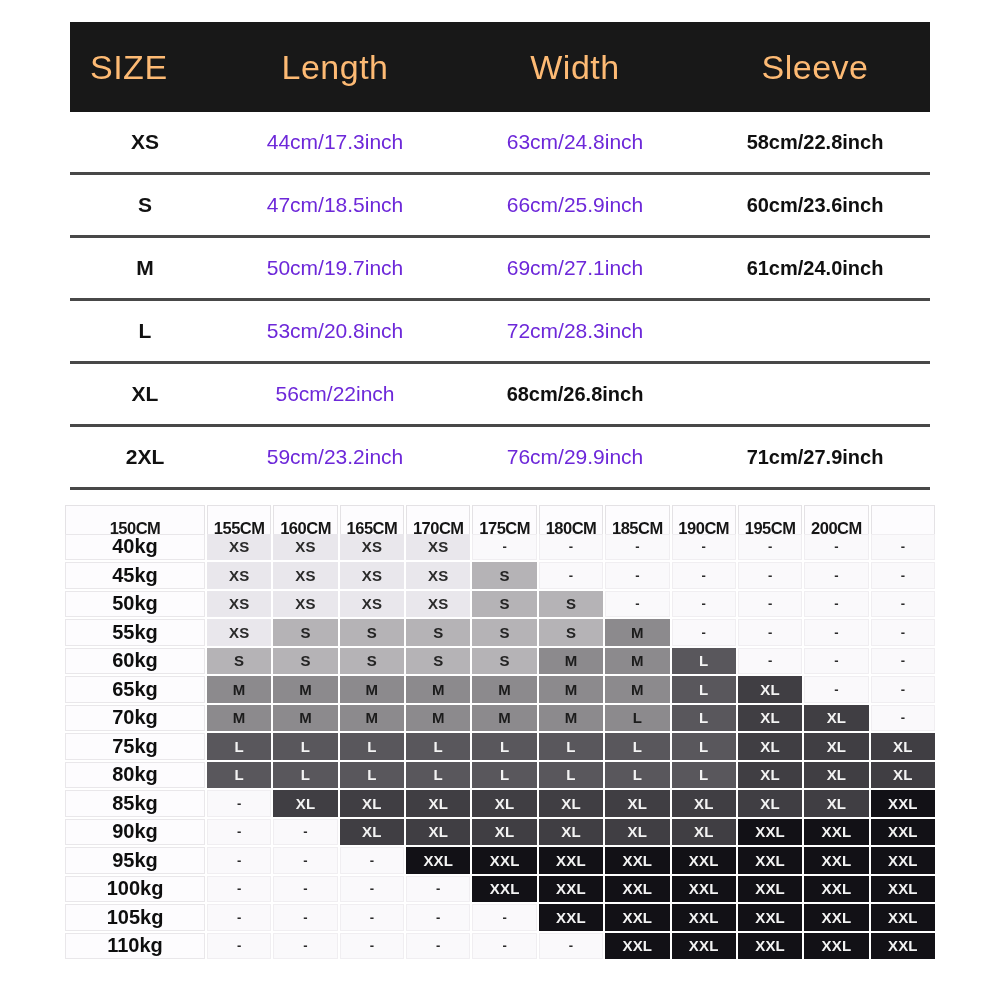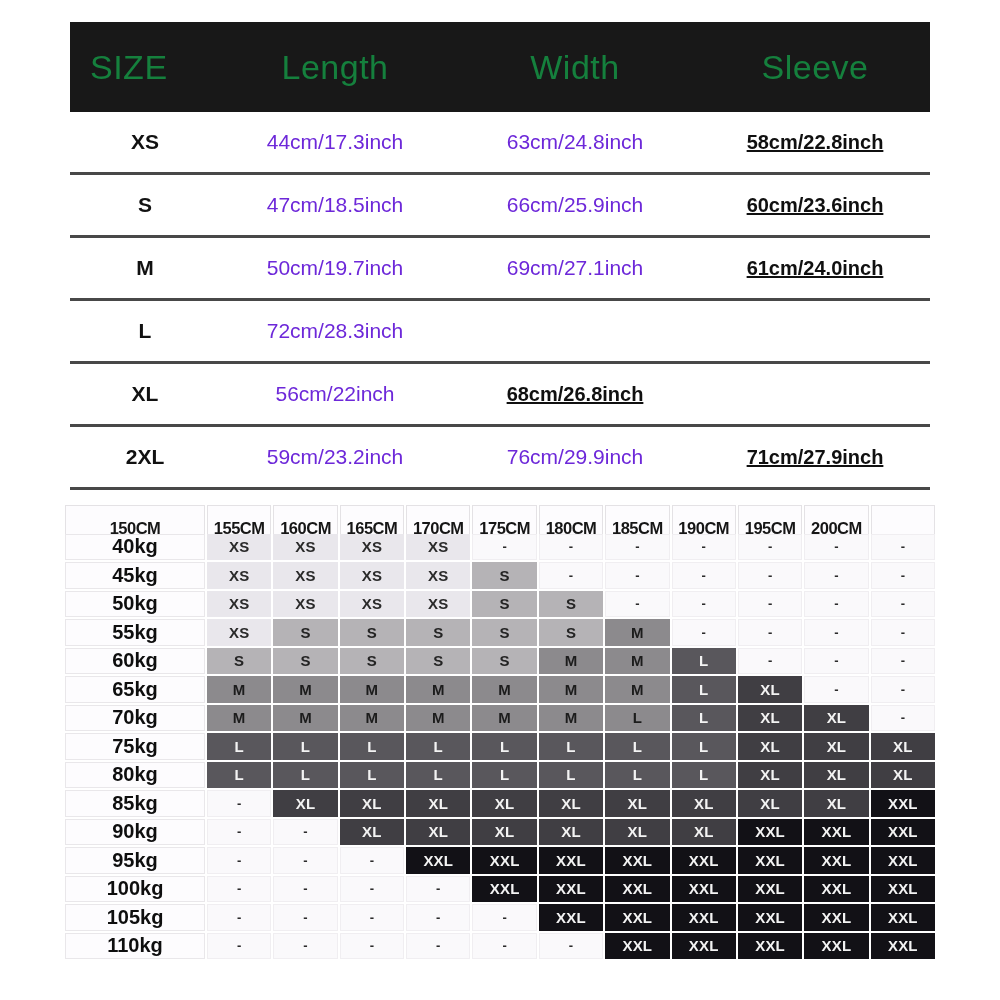--- a/index.html
+++ b/index.html
@@ -22,21 +22,21 @@
     left: 70px;
     top: 22px;
     width: 860px;
   }
   .spec-header {
     display: grid;
     grid-template-columns: 150px 230px 250px 230px;
     align-items: center;
     height: 90px;
     background: #181818;
-    color: #15803d;
+    color: #fdba74;
   }
   .spec-header .hcell {
     text-align: center;
     font-size: 34px;
     font-weight: 400;
     letter-spacing: 0.5px;
   }
   .spec-header .hcell.first {
     text-align: left;
     padding-left: 20px;
@@ -57,21 +57,20 @@
   }
   .spec-row .dim {
     font-size: 21px;
     font-weight: 400;
     color: #6d28d9;
   }
   .spec-row .sleeve {
     font-size: 20px;
     font-weight: bold;
     color: #101010;
-    text-decoration: underline;
   }
 
   
   .matrix {
     position: absolute;
     left: 65px;
     top: 505px;
     width: 870px;
     display: grid;
     grid-template-columns: 140px repeat(11, 1fr);
@@ -146,20 +145,21 @@
           <div class="cell sleeve">60cm/23.6inch</div>
         </div>
         <div class="spec-row">
           <div class="cell size-label">M</div>
           <div class="cell dim">50cm/19.7inch</div>
           <div class="cell dim">69cm/27.1inch</div>
           <div class="cell sleeve">61cm/24.0inch</div>
         </div>
         <div class="spec-row">
           <div class="cell size-label">L</div>
+          <div class="cell dim">53cm/20.8inch</div>
           <div class="cell dim">72cm/28.3inch</div>
         </div>
         <div class="spec-row">
           <div class="cell size-label">XL</div>
           <div class="cell dim">56cm/22inch</div>
           <div class="cell sleeve">68cm/26.8inch</div>
         </div>
         <div class="spec-row">
           <div class="cell size-label">2XL</div>
           <div class="cell dim">59cm/23.2inch</div>

